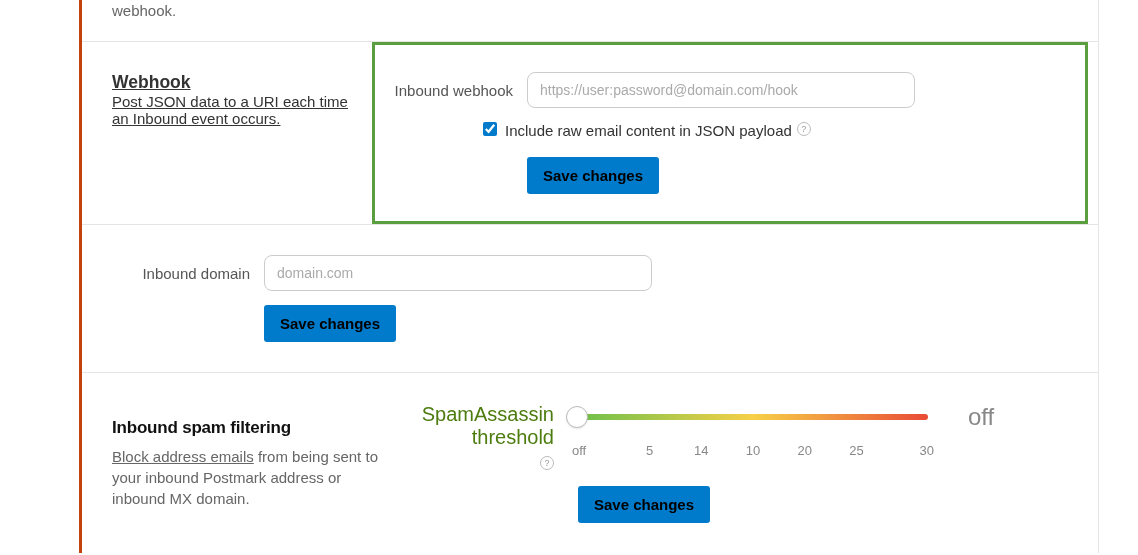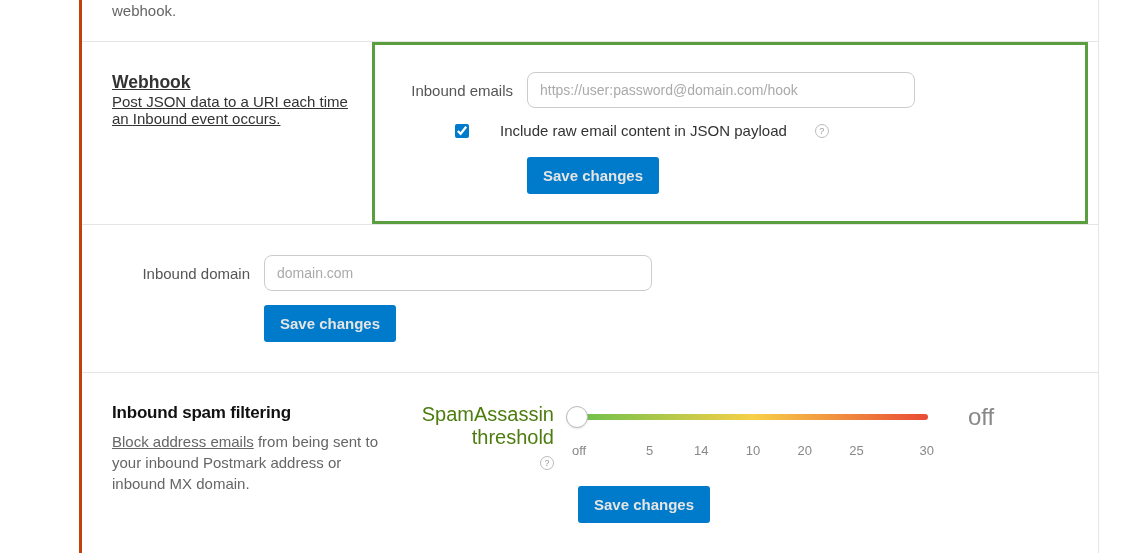--- a/index.html
+++ b/index.html
@@ -79,26 +79,25 @@
       border-radius: 8px;
       padding: 0 12px;
       font-size: 14px;
       color: #333;
     }
     .text-input::placeholder {
       color: #aaa;
     }
     .checkbox-row {
       display: flex;
-      align-items: center;
-      margin-left: 80px;
+      align-items: flex-start;
+      margin-left: 108px;
       margin-bottom: 18px;
       font-size: 15px;
       color: #333;
-      gap: 23px;
     }
     .checkbox-row input[type="checkbox"] {
       width: 14px;
       height: 14px;
       margin-right: 8px;
       accent-color: #007aca;
     }
     .help-icon {
       display: inline-flex;
       align-items: center;
@@ -107,21 +106,21 @@
       height: 14px;
       border: 1px solid #bbb;
       border-radius: 50%;
       font-size: 9px;
       color: #999;
       margin-left: 5px;
       cursor: pointer;
     }
     .btn-primary {
       background: #007aca;
-      color: #e5e5e5;
+      color: #000000;
       border: none;
       border-radius: 3px;
       padding: 10px 16px;
       font-size: 15px;
       font-weight: 600;
       cursor: pointer;
     }
     .btn-row {
       margin-left: 152px;
     }
@@ -211,20 +210,21 @@
       font-size: 13px;
       color: #888;
     }
     .ticks-grid div {
       text-align: center;
     }
     .ticks-grid div:first-child { text-align: left; }
     .ticks-grid div:last-child { text-align: right; }
     .section-spam {
       border-bottom: none;
+      align-items: center;
     }
   </style>
 </head>
 <body>
 
 <div class="container">
 
   <div class="section section-top">
     <div class="left-col">
       <p class="desc">webhook.</p>
@@ -236,21 +236,21 @@
     <div class="section-webhook-inner">
       <div class="left-col">
         <h3>Webhook</h3>
         <p class="desc">
           <span>Post JSON data to a URI each time an </span><span class="link">Inbound</span><span> event occurs.</span>
         </p>
       </div>
       <div class="right-area">
         <div class="highlight-box">
           <div class="field-row">
-            <div class="field-label">Inbound emails</div>
+            <div class="field-label">Inbound webhook</div>
             <div class="field-control">
               <input type="text" class="text-input" placeholder="https://user:password@domain.com/hook" style="">
             </div>
           </div>
           <div class="checkbox-row">
             <input type="checkbox" checked="" style="">
             <span>Include raw email content in JSON payload</span>
             <span class="help-icon">?</span>
           </div>
           <div class="btn-row">

